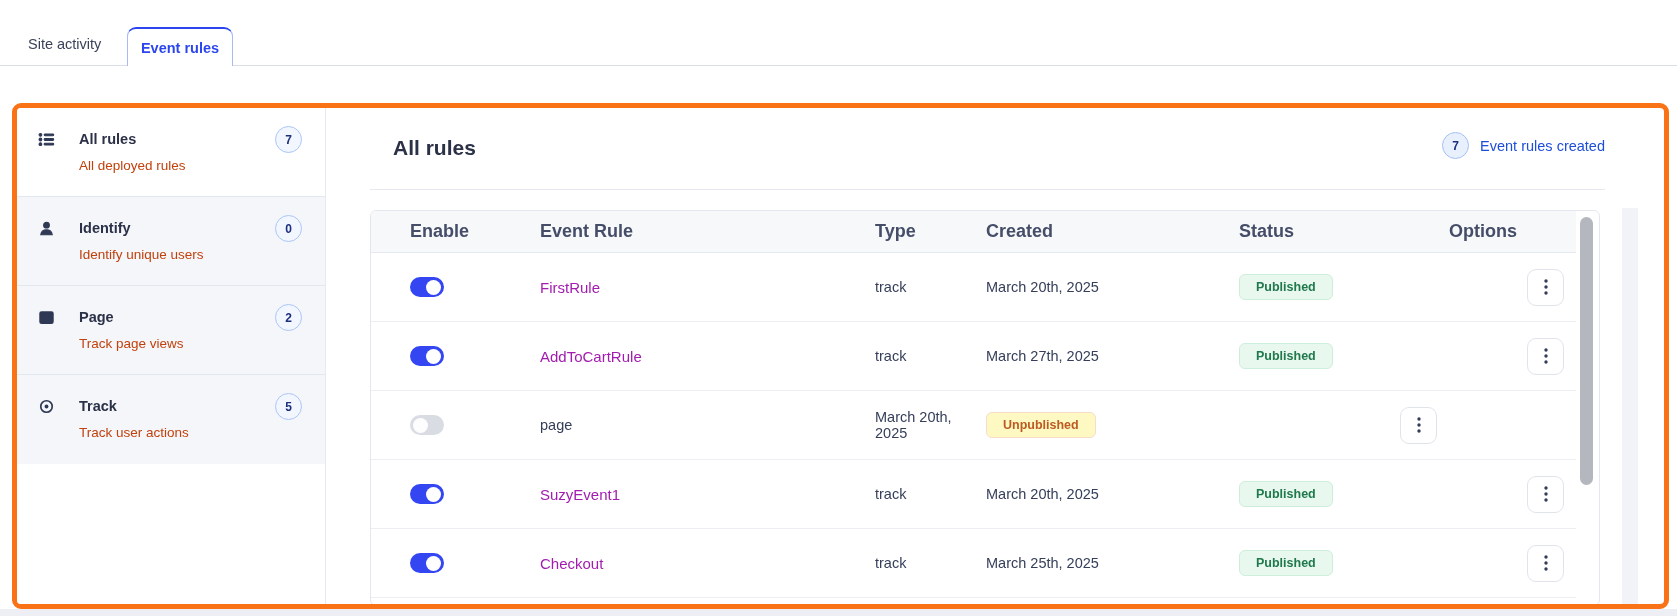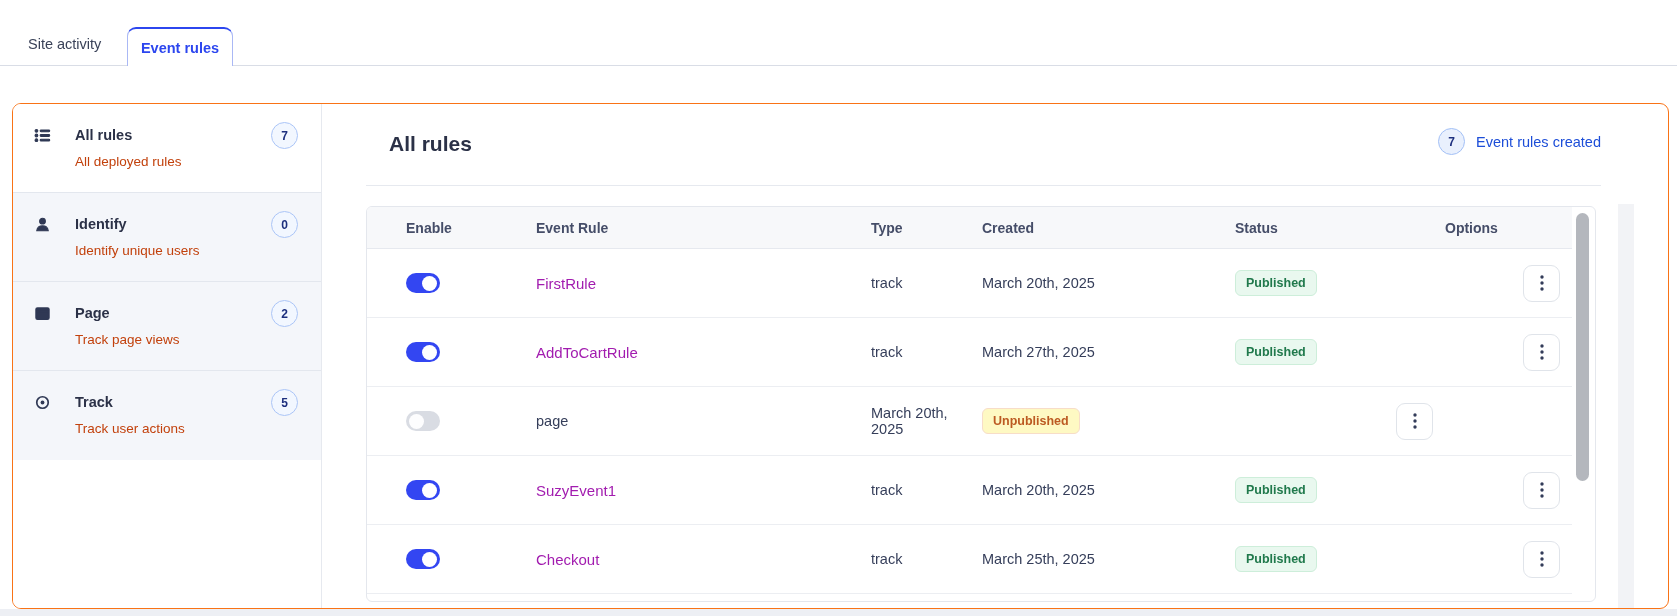--- a/index.html
+++ b/index.html
@@ -10,21 +10,21 @@
   
   .tabbar-line { position:absolute; left:0; top:65px; width:1677px; height:1px; background:#d9dde6; }
   .tab-inactive { position:absolute; left:28px; top:36px; font-size:14.5px; color:#3a4258; cursor:pointer; }
   .tab-active { position:absolute; left:127px; top:27px; width:106px; height:39px; background:#fff;
     border:1px solid #aab8f5; border-top:2.5px solid #2c46ef; border-bottom:none;
     border-radius:9px 9px 0 0; z-index:3; display:flex; align-items:center; justify-content:center;
     font-size:14.5px; font-weight:700; color:#2c46ef; cursor:pointer; }
 
   
   .panel { position:absolute; left:12px; top:103px; width:1657px; height:506px;
-    border:1px solid #f97316; border-radius:9px; background:#fff; overflow:hidden; }
+    border:5px solid #f97316; border-radius:9px; background:#fff; overflow:hidden; }
 
   
   .sidebar { position:absolute; left:0; top:0; width:309px; height:100%; border-right:1px solid #e6e9ef; background:#fff; }
   .side-item { position:relative; height:89px; padding:20px 20px 0 21px; cursor:pointer; border-bottom:1px solid #e3e7ee; }
   .side-item.tinted { background:#f4f6fa; }
   .side-item:nth-child(4) { border-bottom:none; }
   .side-item .icon { position:absolute; left:21px; top:23px; width:17px; height:17px; }
   .side-item .icon svg { width:17px; height:17px; fill:#2f3854; stroke:#2f3854; }
   .side-title { position:absolute; left:62px; top:23px; font-size:14.5px; font-weight:700; color:#2b3147; }
   .side-desc { position:absolute; left:62px; top:50px; font-size:13.5px; color:#c2410c; }
@@ -39,34 +39,34 @@
   .summary-circle { width:27px; height:27px; border-radius:50%; background:#e9f0fd; border:1px solid #a3c0f6;
     color:#1d2f7e; font-size:12px; font-weight:700; display:flex; align-items:center; justify-content:center; }
   .summary-label { font-size:14.5px; color:#1d4ed8; }
   .main-divider { position:absolute; left:44px; top:81px; width:1235px; height:1px; background:#e6e9ef; }
 
   
   .table-card { position:absolute; left:44px; top:102px; width:1230px; height:396px;
     border:1px solid #e4e7ed; border-radius:6px; background:#fff; overflow:hidden; }
   .tgrid { display:grid; grid-template-columns:130px 335px 111px 253px 210px 1fr; align-items:center; padding-left:39px; }
   .thead { width:1205px; height:42px; background:#f7f8fa; border-bottom:1px solid #e6e9ef; }
-  .thead .th { font-size:14px; font-weight:700; color:#454d68; }
+  .thead .th { font-size:18px; font-weight:700; color:#454d68; }
   .trow { width:1205px; height:69px; border-bottom:1px solid #eceef2; background:#fff; }
   .td { font-size:14.5px; color:#353e5a; }
   .td.name { font-size:15px; color:#a21caf; }
 
   
   .toggle { position:relative; width:34px; height:20px; border-radius:11px; cursor:pointer; background:#d9dce3; }
   .toggle[data-on="true"] { background:#3346f2; }
   .knob { position:absolute; top:2.5px; left:3px; width:15px; height:15px; border-radius:50%; background:#fff; }
   .toggle[data-on="true"] .knob { left:auto; right:3px; }
   .toggle[data-on="false"] .knob { background:#fdfdfe; }
 
   
-  .status { display:inline-block; padding:5px 10px; border-radius:6px; font-size:12.5px; font-weight:700; }
+  .status { display:inline-block; padding:5px 16px; border-radius:6px; font-size:12.5px; font-weight:700; }
   .status[data-variant="published"] { background:#e9f8ef; border:1px solid #cdeeda; color:#20794c; }
   .status[data-variant="unpublished"] { background:#fef9c3; border:1px solid #f7ddc8; color:#bc5a22; }
 
   
   .opt-cell { display:flex; justify-content:flex-end; padding-right:12px; }
   .kebab { width:37px; height:37px; border-radius:9px; border:1px solid #e0e4ea; background:#fff;
     display:flex; align-items:center; justify-content:center; cursor:pointer; }
   .kebab svg { width:4px; height:16px; }
   .kebab circle { fill:#333c59; }
 

